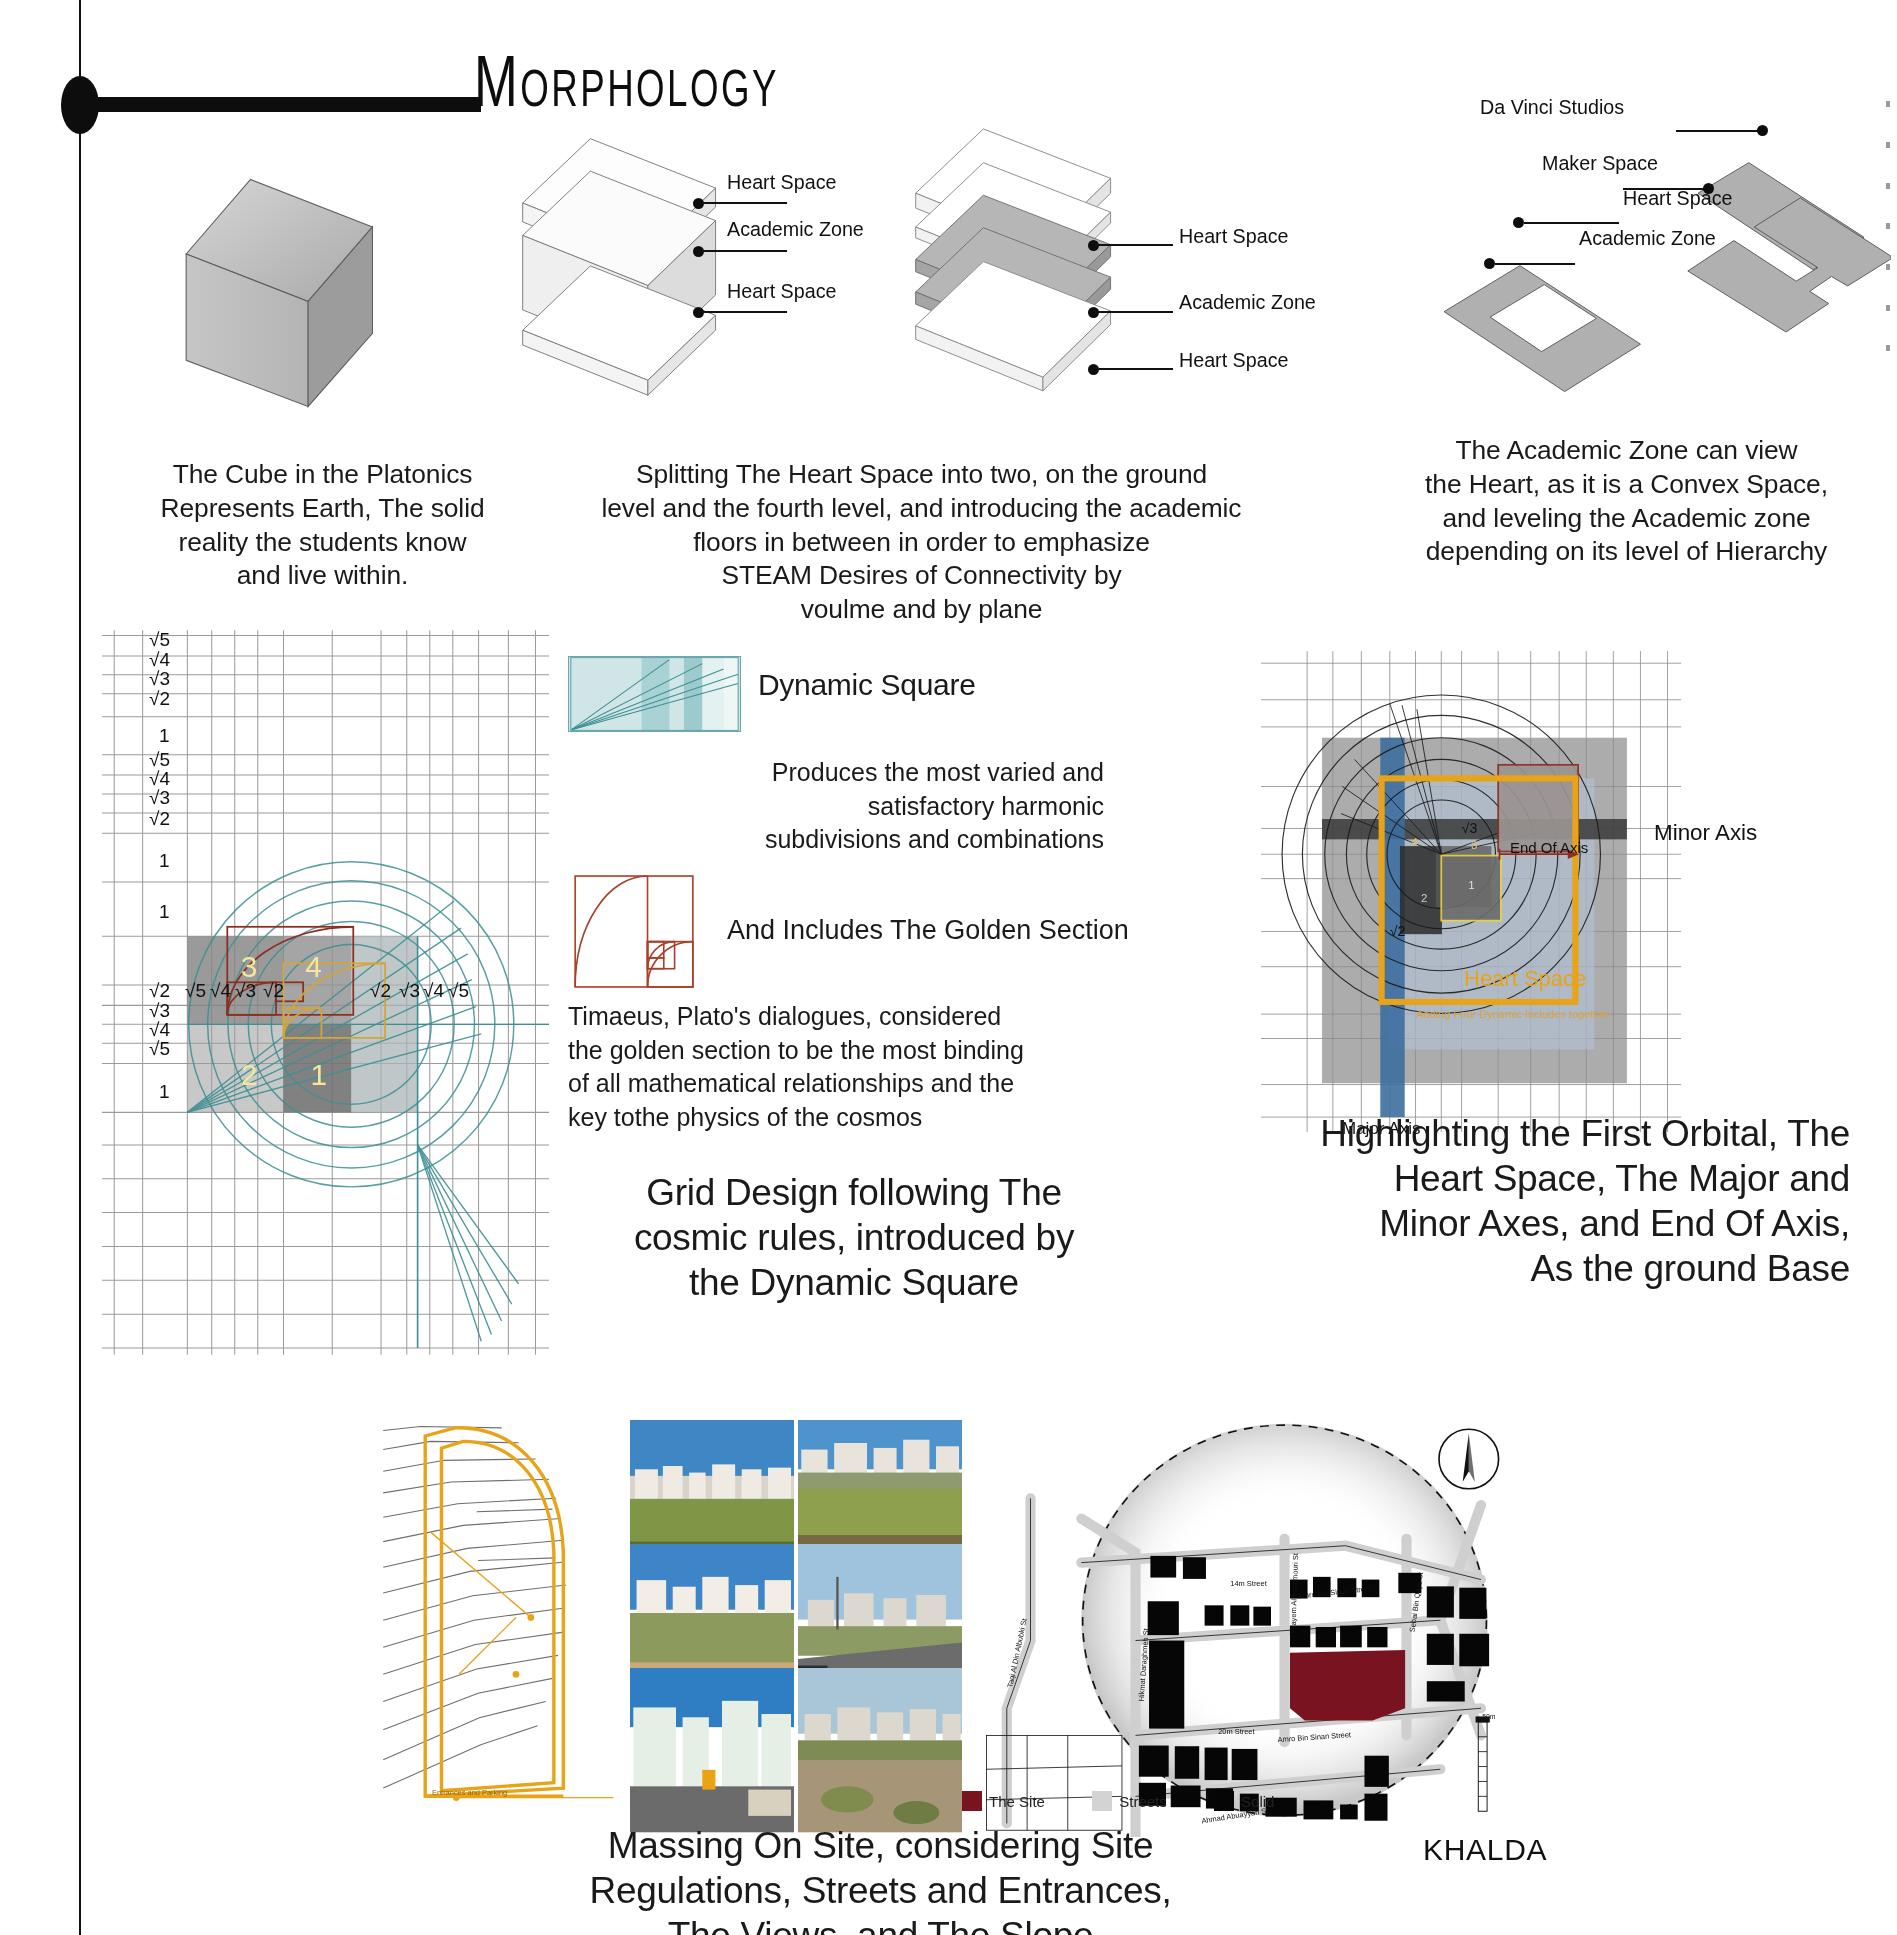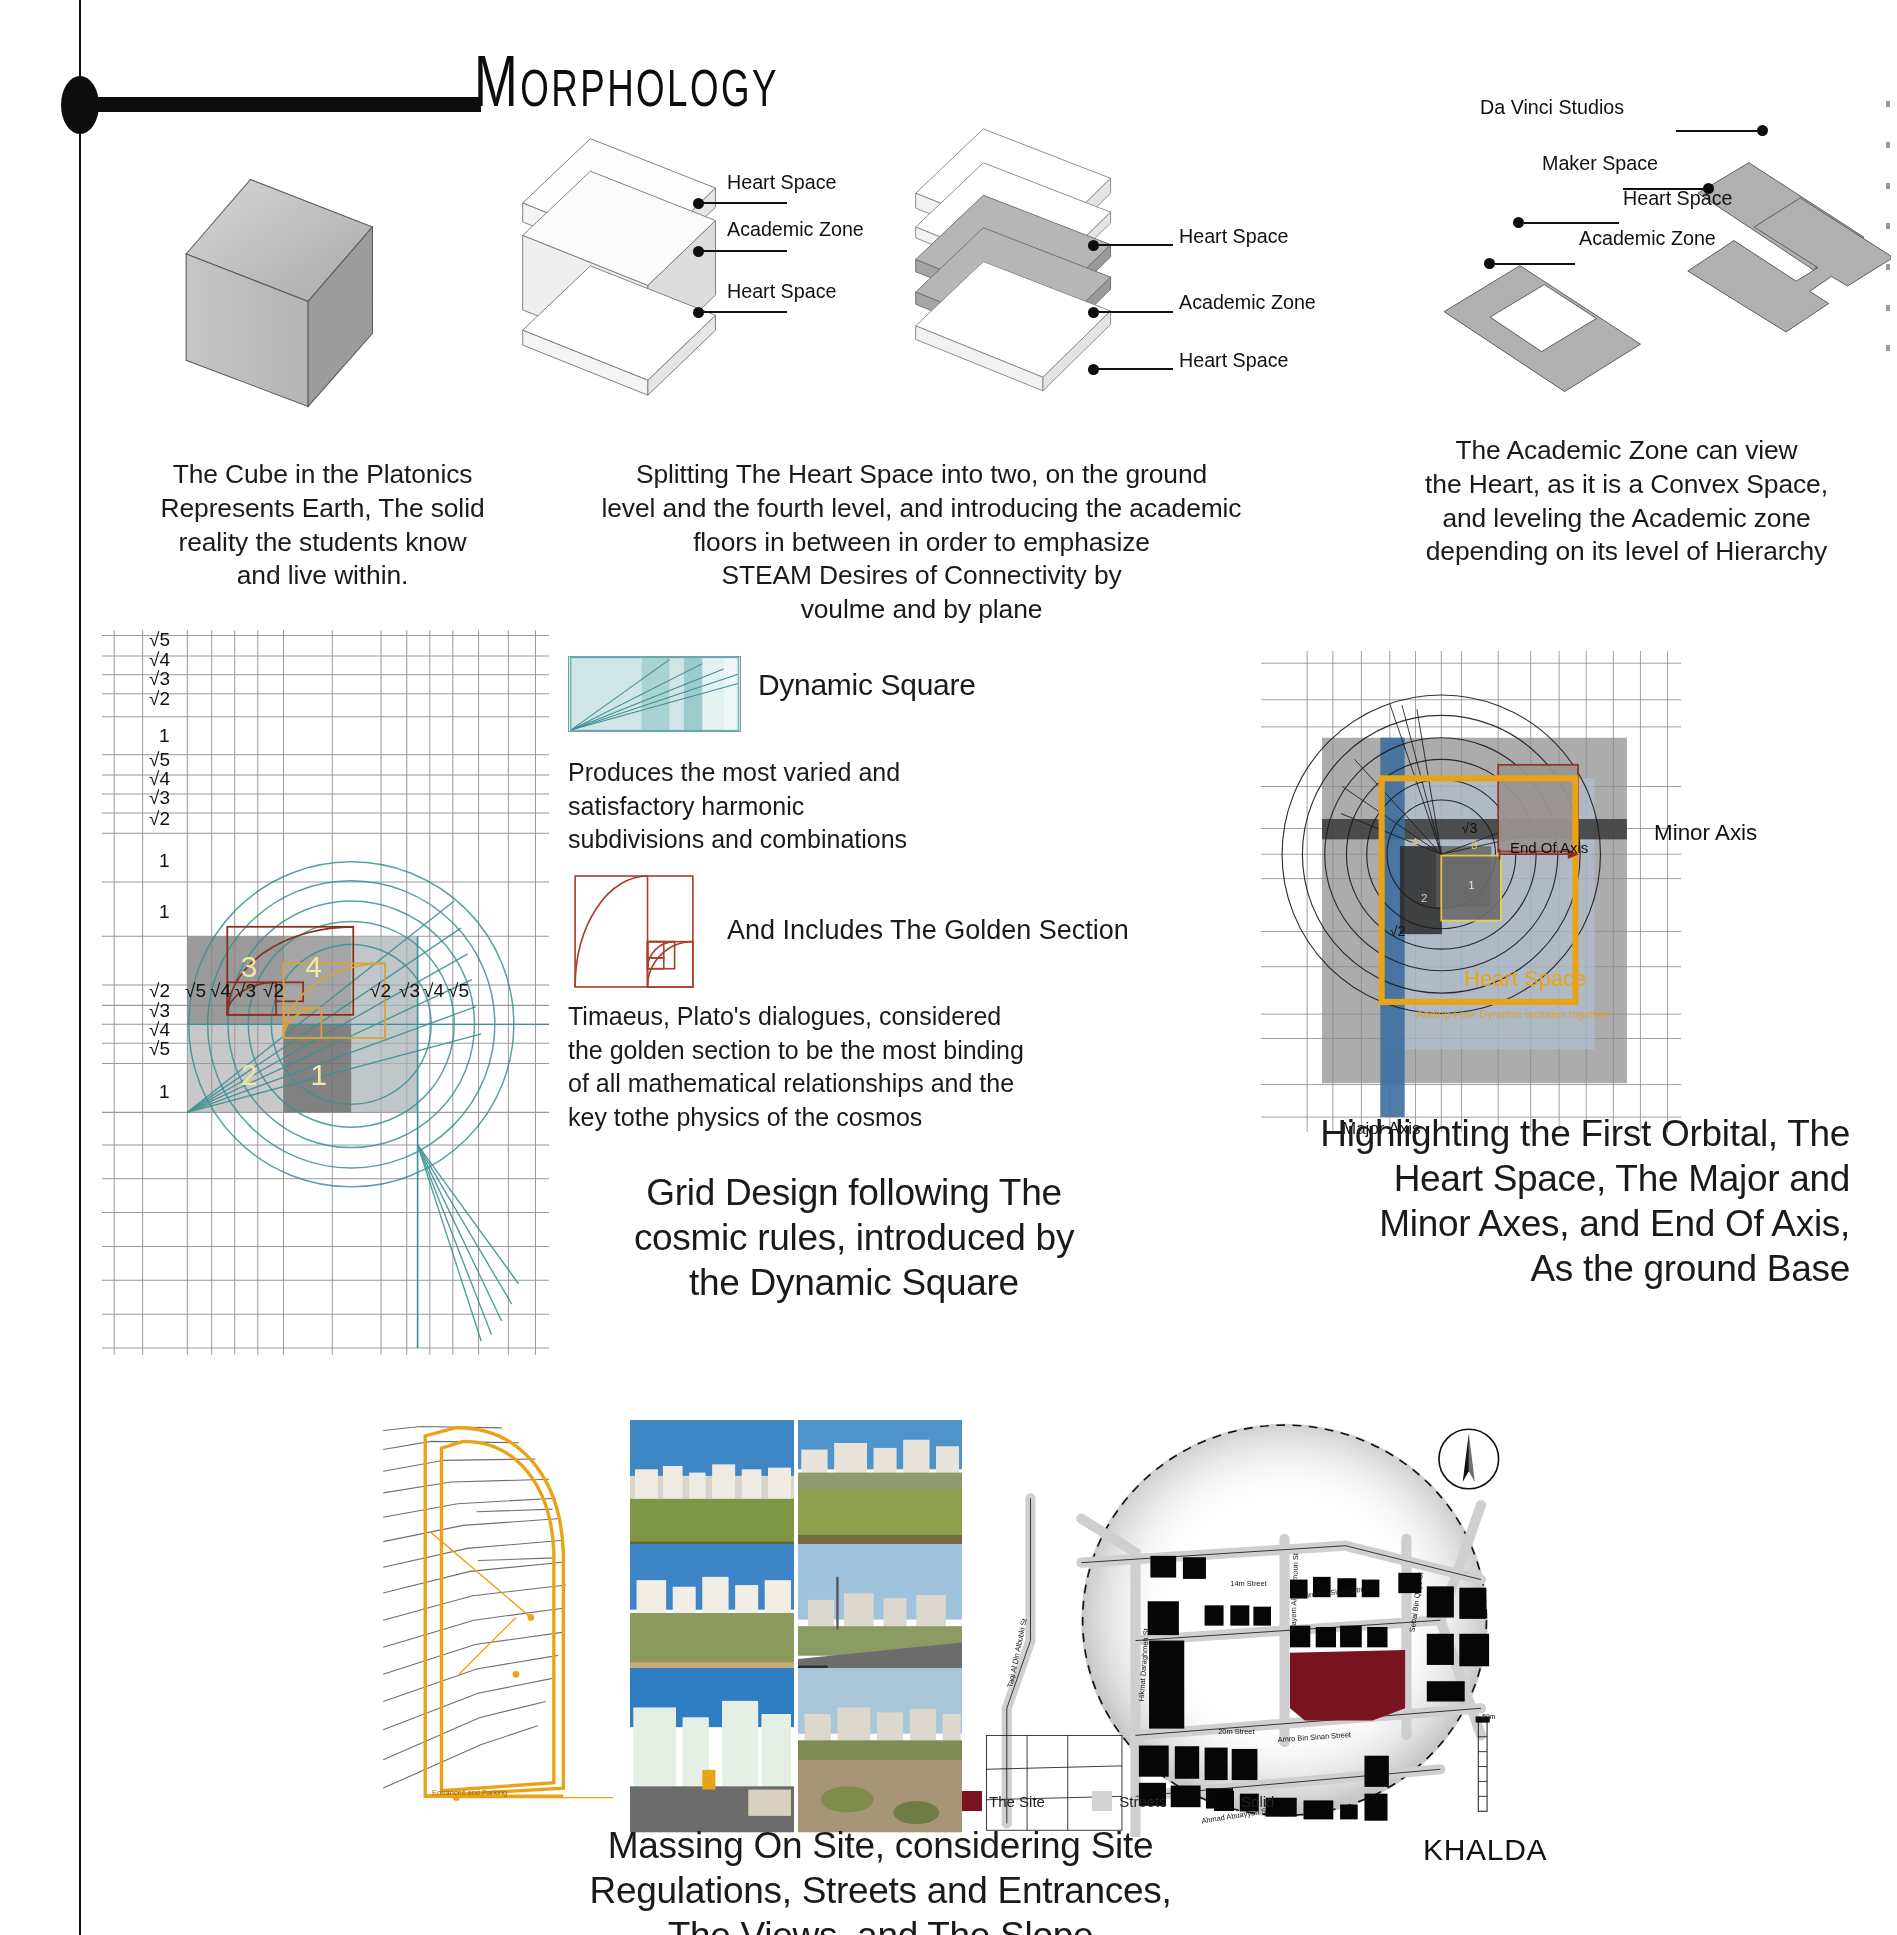--- a/index.html
+++ b/index.html
@@ -401,21 +401,21 @@
     <line x1="2" y1="110" x2="150" y2="4"></line>
     <line x1="2" y1="110" x2="200" y2="10"></line>
     <line x1="2" y1="110" x2="232" y2="18"></line>
     <line x1="2" y1="110" x2="254" y2="26"></line>
     <line x1="2" y1="110" x2="254" y2="40"></line>
   </g>
   <rect x="0.8" y="0.8" width="253.4" height="110.4" fill="none" stroke="#6aa8ad" stroke-width="1.8"></rect>
 </svg>
 <div id="ds-title">Dynamic Square</div>
 
-<div class="body-text" style="left:568px; top:756px; width:515px; white-space:pre-line;">Produces the most varied and
+<div class="body-text" style="left:589px; top:756px; width:515px; white-space:pre-line;text-align:right;">Produces the most varied and
 satisfactory harmonic
 subdivisions and combinations</div>
 
 <svg id="gs-icon" viewBox="0 0 180 170">
   <g stroke="#a8402a" stroke-width="2.4" fill="none">
     <rect x="3" y="3" width="174" height="164"></rect>
     <line x1="110" y1="3" x2="110" y2="167"></line>
     <path d="M3,167 A107,164 0 0 1 110,3"></path>
     <rect x="110" y="100" width="67" height="67"></rect>
     <path d="M110,167 A67,67 0 0 1 177,100"></path>

